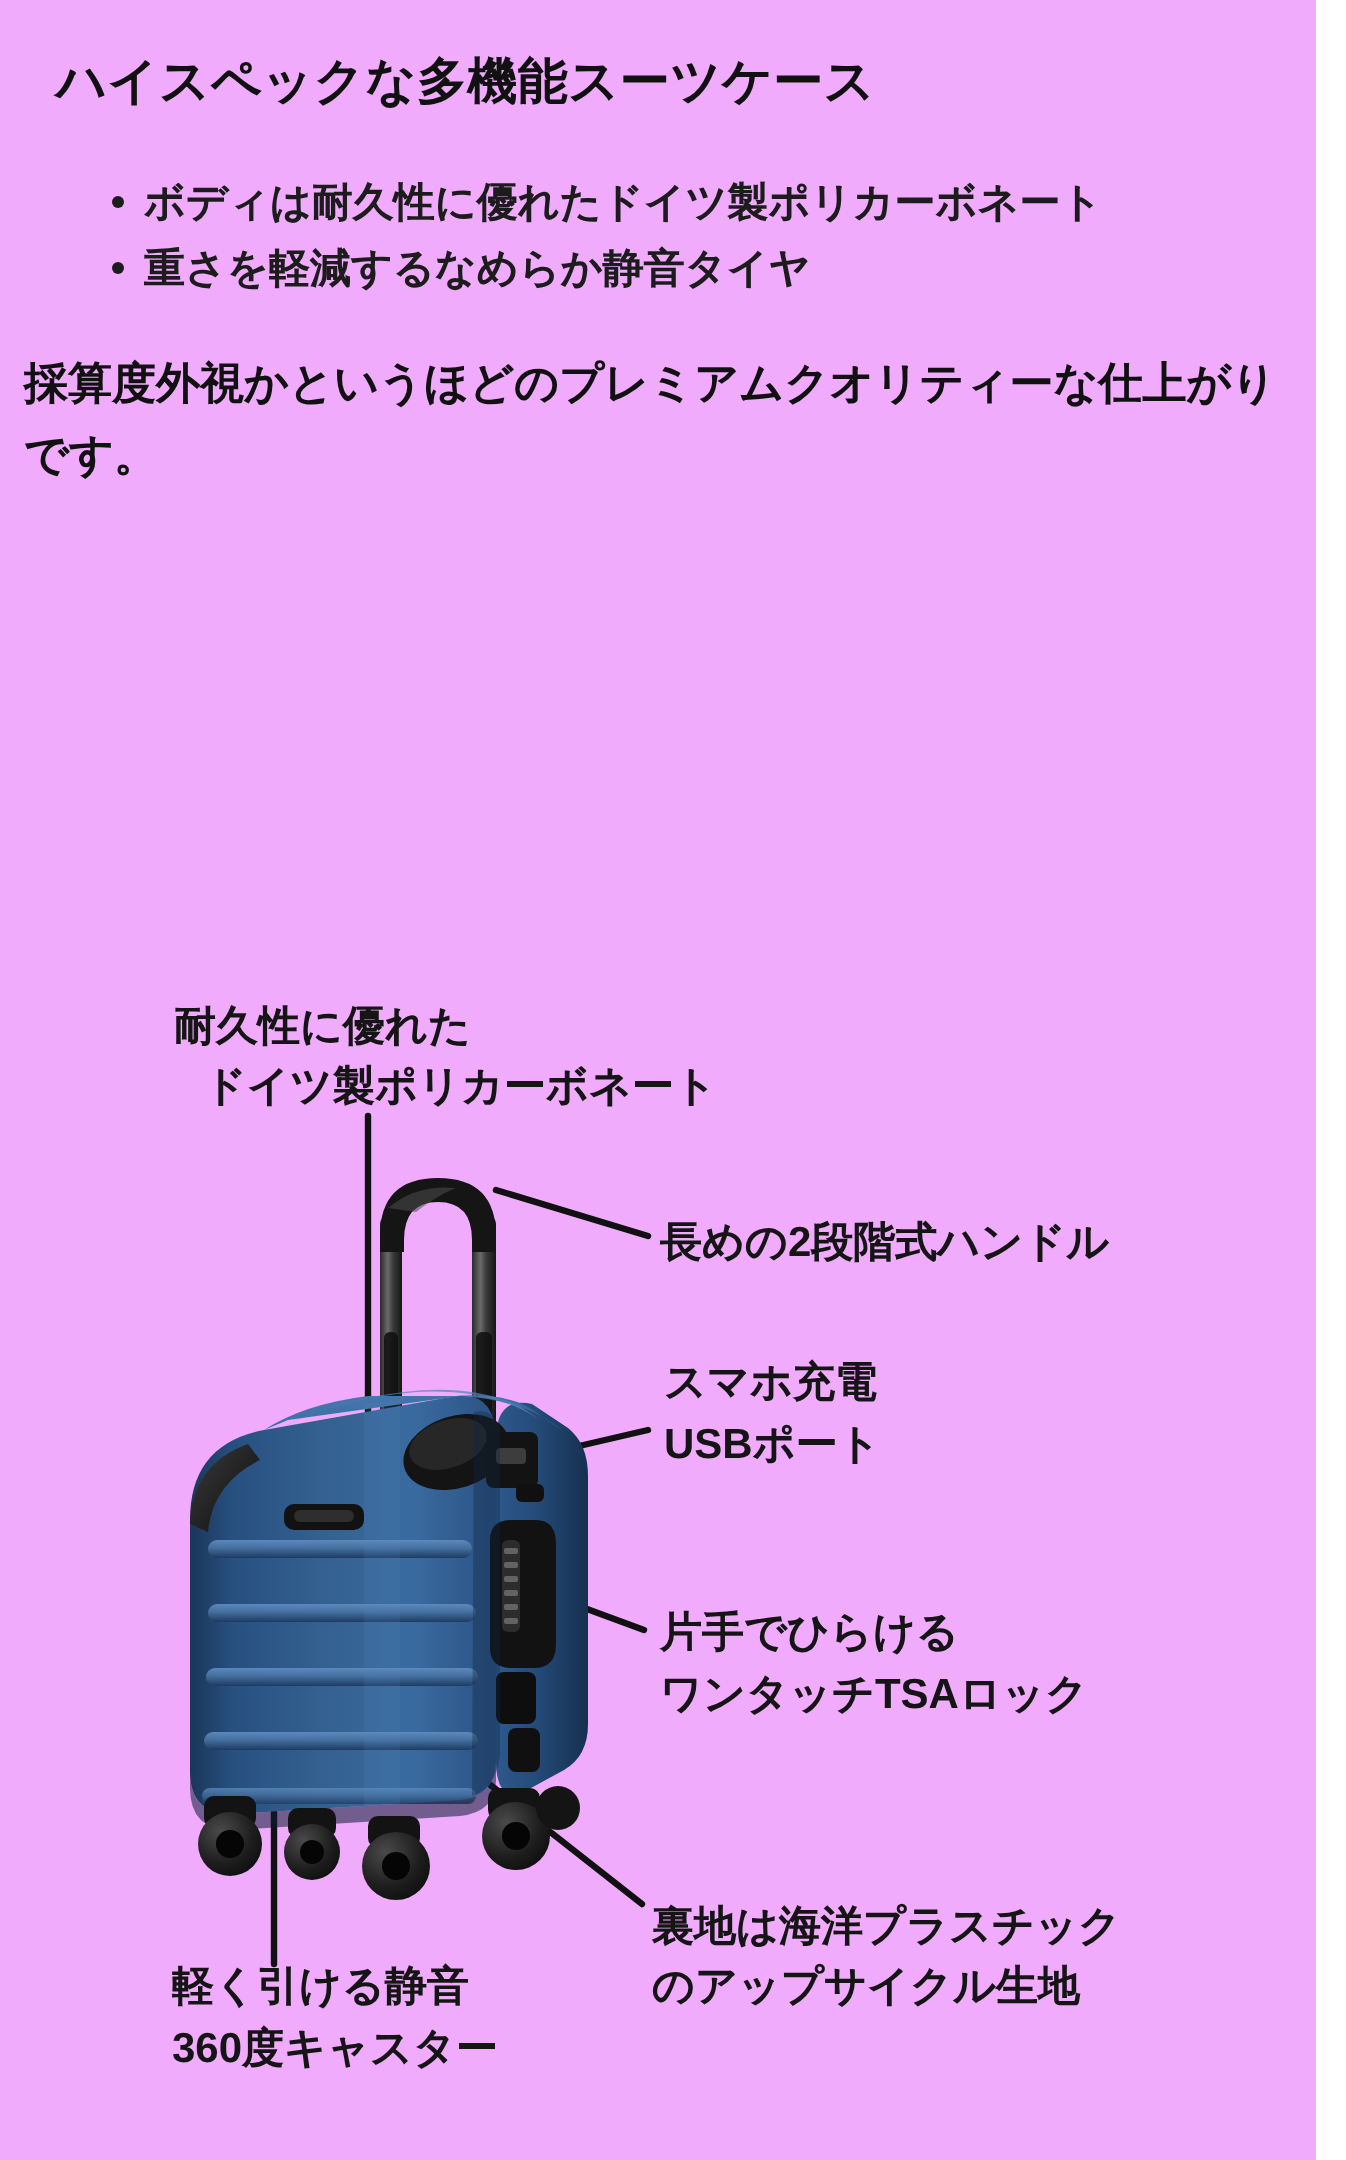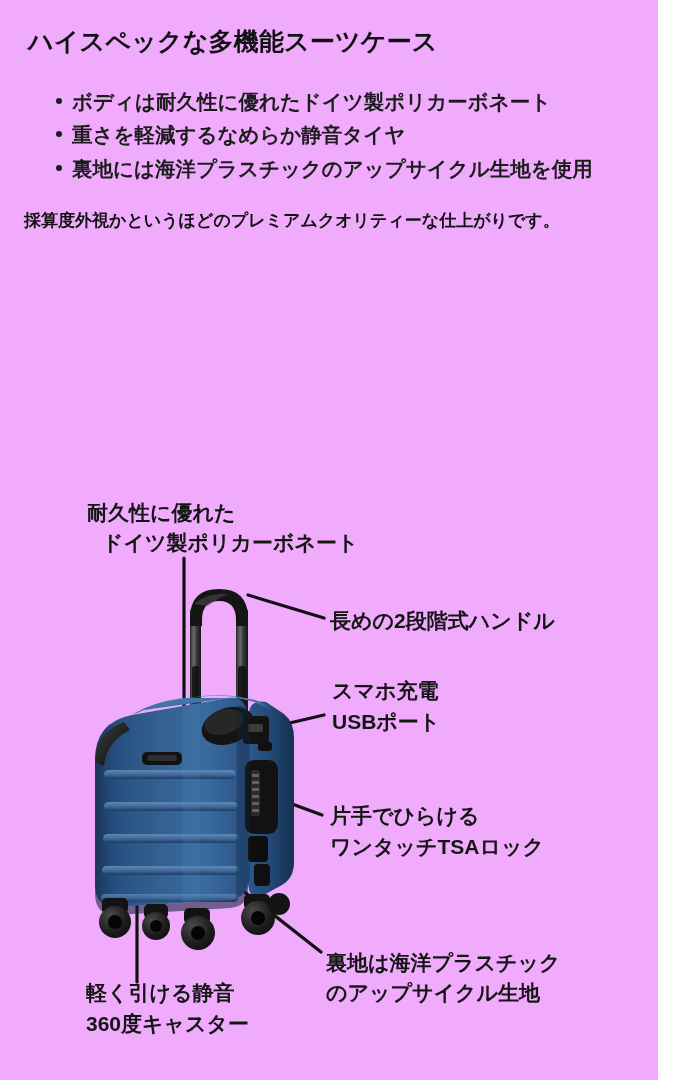--- a/index.html
+++ b/index.html
@@ -61,22 +61,22 @@
     left: -16px;
     top: 13px;
     width: 6px;
     height: 6px;
     border-radius: 50%;
     background: #1c1c1c;
   }
 
   .lead-paragraph {
     margin: 22px 0 0 0;
-    padding: 0 24px 0 24px;
-    font-size: 17px;
+    padding: 0 24px 0 12px;
+    font-size: 22px;
     line-height: 1.65;
     font-weight: 700;
     color: #111111;
   }
 
   
   .illustration {
     position: absolute;
     left: 0;
     top: 470px;
@@ -102,21 +102,20 @@
 
 <div class="page">
 
   <div class="content">
 
     <h1 class="page-title">ハイスペックな多機能スーツケース</h1>
 
     <ul class="feature-list">
       <li>ボディは耐久性に優れたドイツ製ポリカーボネート</li>
       <li>重さを軽減するなめらか静音タイヤ</li>
-      <li>裏地には海洋プラスチックのアップサイクル生地を使用</li>
     </ul>
 
     <p class="lead-paragraph">採算度外視かというほどのプレミアムクオリティーな仕上がりです。</p>
   </div>
 
   <div class="illustration">
     <svg viewBox="0 0 673 610" xmlns="http://www.w3.org/2000/svg">
       <defs>
         <linearGradient id="frontFace" x1="0" y1="0" x2="1" y2="0">
           <stop offset="0%" stop-color="#1b3659"></stop>

